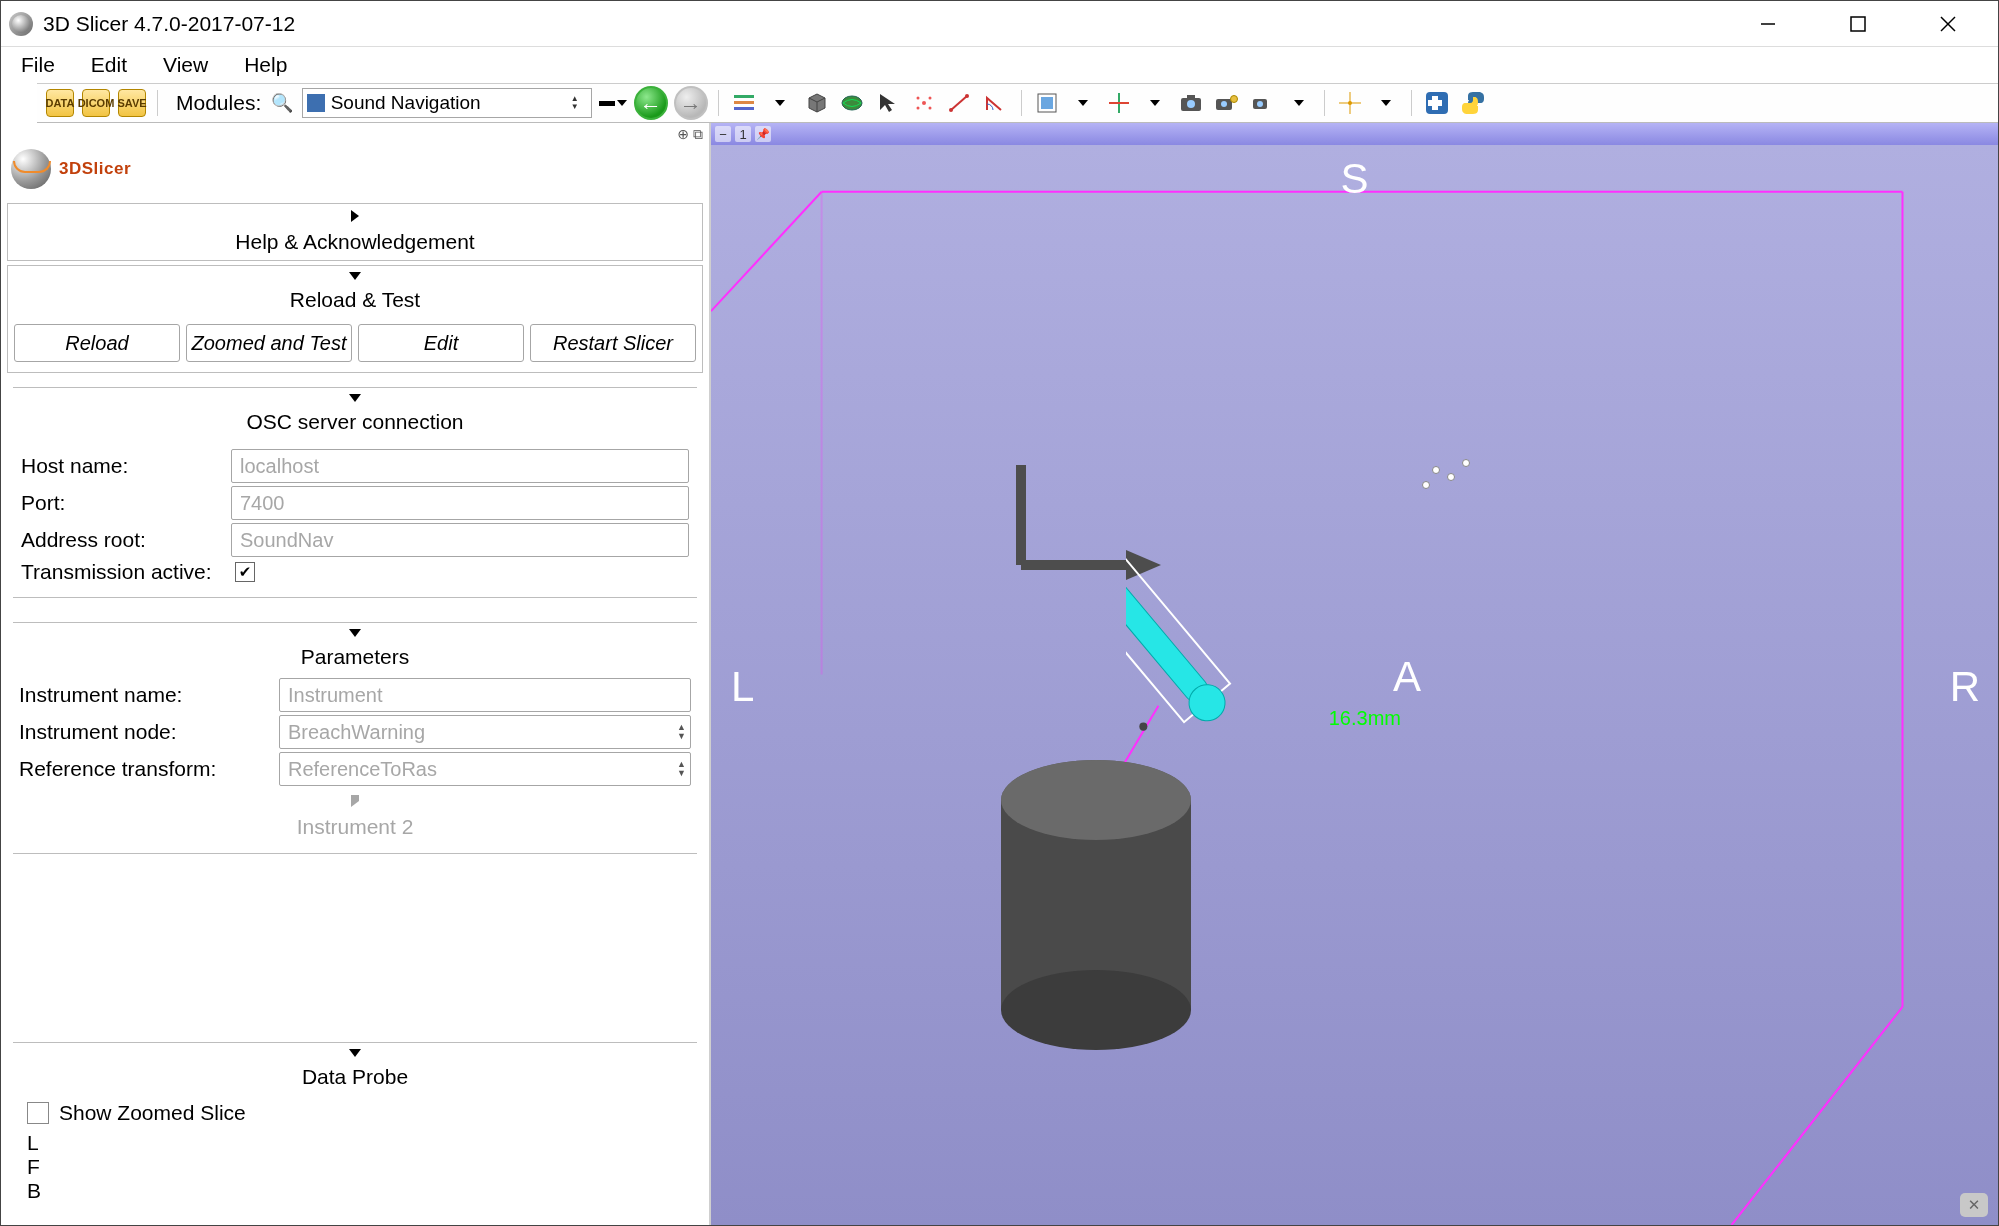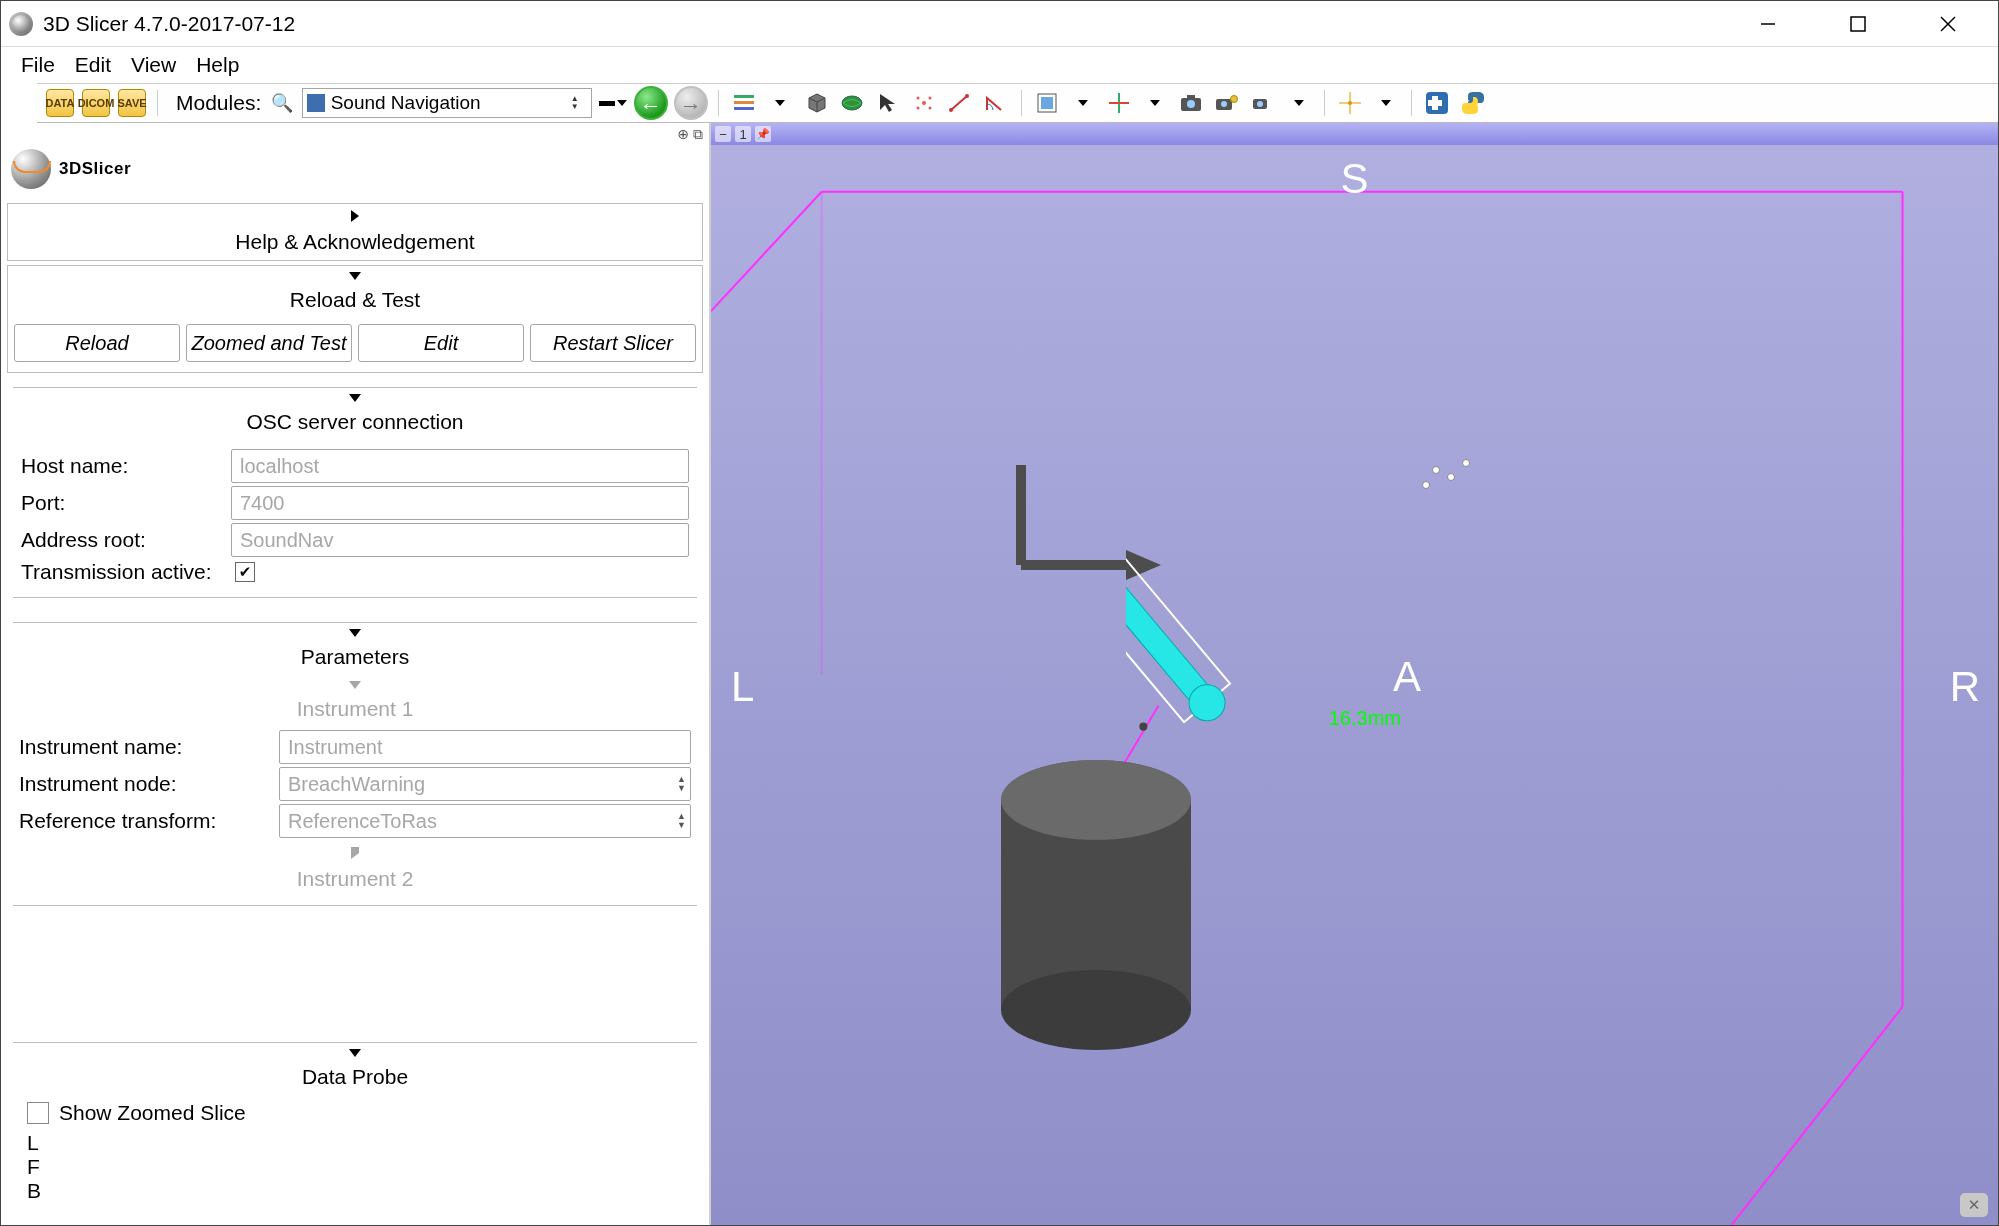--- a/index.html
+++ b/index.html
@@ -7,21 +7,21 @@
   .window { width:1999px; height:1226px; border:1px solid #444; display:flex; flex-direction:column; position:relative; }
   
   .titlebar { height:46px; display:flex; align-items:center; padding:0 8px; border-bottom:1px solid #ddd; }
   .titlebar .app-icon { width:24px; height:24px; border-radius:50%; background:linear-gradient(135deg,#c9c9c9,#6a6a6a); margin-right:10px; position:relative; }
   .titlebar .app-icon:after { content:''; position:absolute; inset:3px; border-radius:50%; background:radial-gradient(circle at 35% 30%, #fff, #999 60%, #555);}
   .titlebar .title { flex:1; font-size:21px; }
   .winbtns { display:flex; gap:30px; margin-right:12px; }
   .winbtn { width:60px; height:40px; display:flex; align-items:center; justify-content:center; }
   .winbtn svg { width:18px; height:18px; }
   
-  .menubar { height:36px; display:flex; align-items:center; gap:0; padding:0 10px; font-size:21px; }
+  .menubar { height:36px; display:flex; align-items:center; gap:16px; padding:0 10px; font-size:21px; }
   .menubar span { padding:2px 10px; }
   
   .toolbar { height:40px; display:flex; align-items:center; padding:0 8px; gap:6px; border-top:1px solid #ccc; border-bottom:1px solid #bbb; background:#fefefe;margin-left:36px; }
   .tool { height:30px; min-width:30px; display:flex; align-items:center; justify-content:center; font-size:17px; }
   .tool.sep { border-left:1px solid #ccc; width:1px; min-width:1px; height:26px; margin:0 4px; }
   .iconbox { width:28px; height:28px; display:flex; align-items:center; justify-content:center; border:1px solid #b38600; border-radius:4px; background:linear-gradient(#ffe7a1,#f2c443); }
   .iconbox span { font-size:11px; font-weight:bold; color:#5a3c00; }
   .modules-label { font-size:21px; margin-left:8px; margin-right:4px; }
   .mag { font-size:18px; color:#3976bf; margin-right:2px; }
   .modules-combo { display:flex; align-items:center; border:1px solid #a6a6a6; height:30px; width:290px; padding:0 4px; background:#fff; }
@@ -36,21 +36,21 @@
   .navbtn.gray  { background:radial-gradient(circle at 35% 30%, #eee, #b8b8b8 70%); border:2px solid #c0c0c0; }
   .navbtn .arrow { color:#fff; font-size:22px; font-weight:bold; }
   .tool-svg { width:26px; height:26px; }
   
   .split { flex:1; display:flex; overflow:hidden; }
   .leftpanel { width:710px; display:flex; flex-direction:column; border-right:2px solid #cfcfcf; }
   .leftpanel .panel-top { height:22px; display:flex; justify-content:flex-end; align-items:center; gap:4px; padding-right:6px; font-size:14px; color:#555; }
   .slicer-logo { display:flex; align-items:center; gap:8px; padding:4px 10px 12px; }
   .slicer-logo .logo-ball { width:40px; height:40px; border-radius:50%; background:radial-gradient(circle at 30% 25%, #fff, #999 55%, #555); position:relative; }
   .slicer-logo .logo-ball:after{content:'';position:absolute;left:2px;top:12px;width:34px;height:10px;border:2px solid #f08b2b;border-top:none;border-radius:0 0 20px 20px;}
-  .slicer-logo .logo-text { font-size:17px; color:#000000; font-weight:600; letter-spacing:0.5px; }
+  .slicer-logo .logo-text { font-size:17px; color:#c2410c; font-weight:600; letter-spacing:0.5px; }
   .section { border:1px solid #bdbdbd; margin:2px 6px; background:#fff; }
   .section.flat { border-left:none; border-right:none; margin:12px; }
   .section-head { display:flex; align-items:center; gap:8px; padding:6px 10px; font-size:21px; cursor:default;flex-direction:column; }
   .section-head .caret { width:0;height:0;border-left:6px solid transparent;border-right:6px solid transparent;border-top:8px solid #000; }
   .section-head .caret.right { border-top:6px solid transparent;border-bottom:6px solid transparent;border-left:8px solid #000;border-right:none; }
   .section-head.sub .caret { border-top-color:#a7a7a7; }
   .section-head.sub .caret.right { border-left-color:#a7a7a7; }
   .section-head.sub { color:#a7a7a7; }
   .section-body { padding:6px 8px 10px; }
   .btn-row { display:flex; gap:6px; padding:6px 6px 10px;}
@@ -348,24 +348,20 @@
             </div>
         </div>
       </div>
 
       <div class="section flat">
         <div class="section-head">
             <div class="caret"></div>
             <span>Parameters</span>
           </div>
         <div class="params">
-          <div class="section-head sub">
-              <div class="caret"></div>
-              <span>Instrument 1</span>
-            </div>
           <div class="formrow">
               <label>Instrument name:</label>
               <div class="field">
                 <span>Instrument</span>
               </div>
             </div>
           <div class="formrow">
               <label>Instrument node:</label>
               <div class="field">
                 <span>BreachWarning</span>

